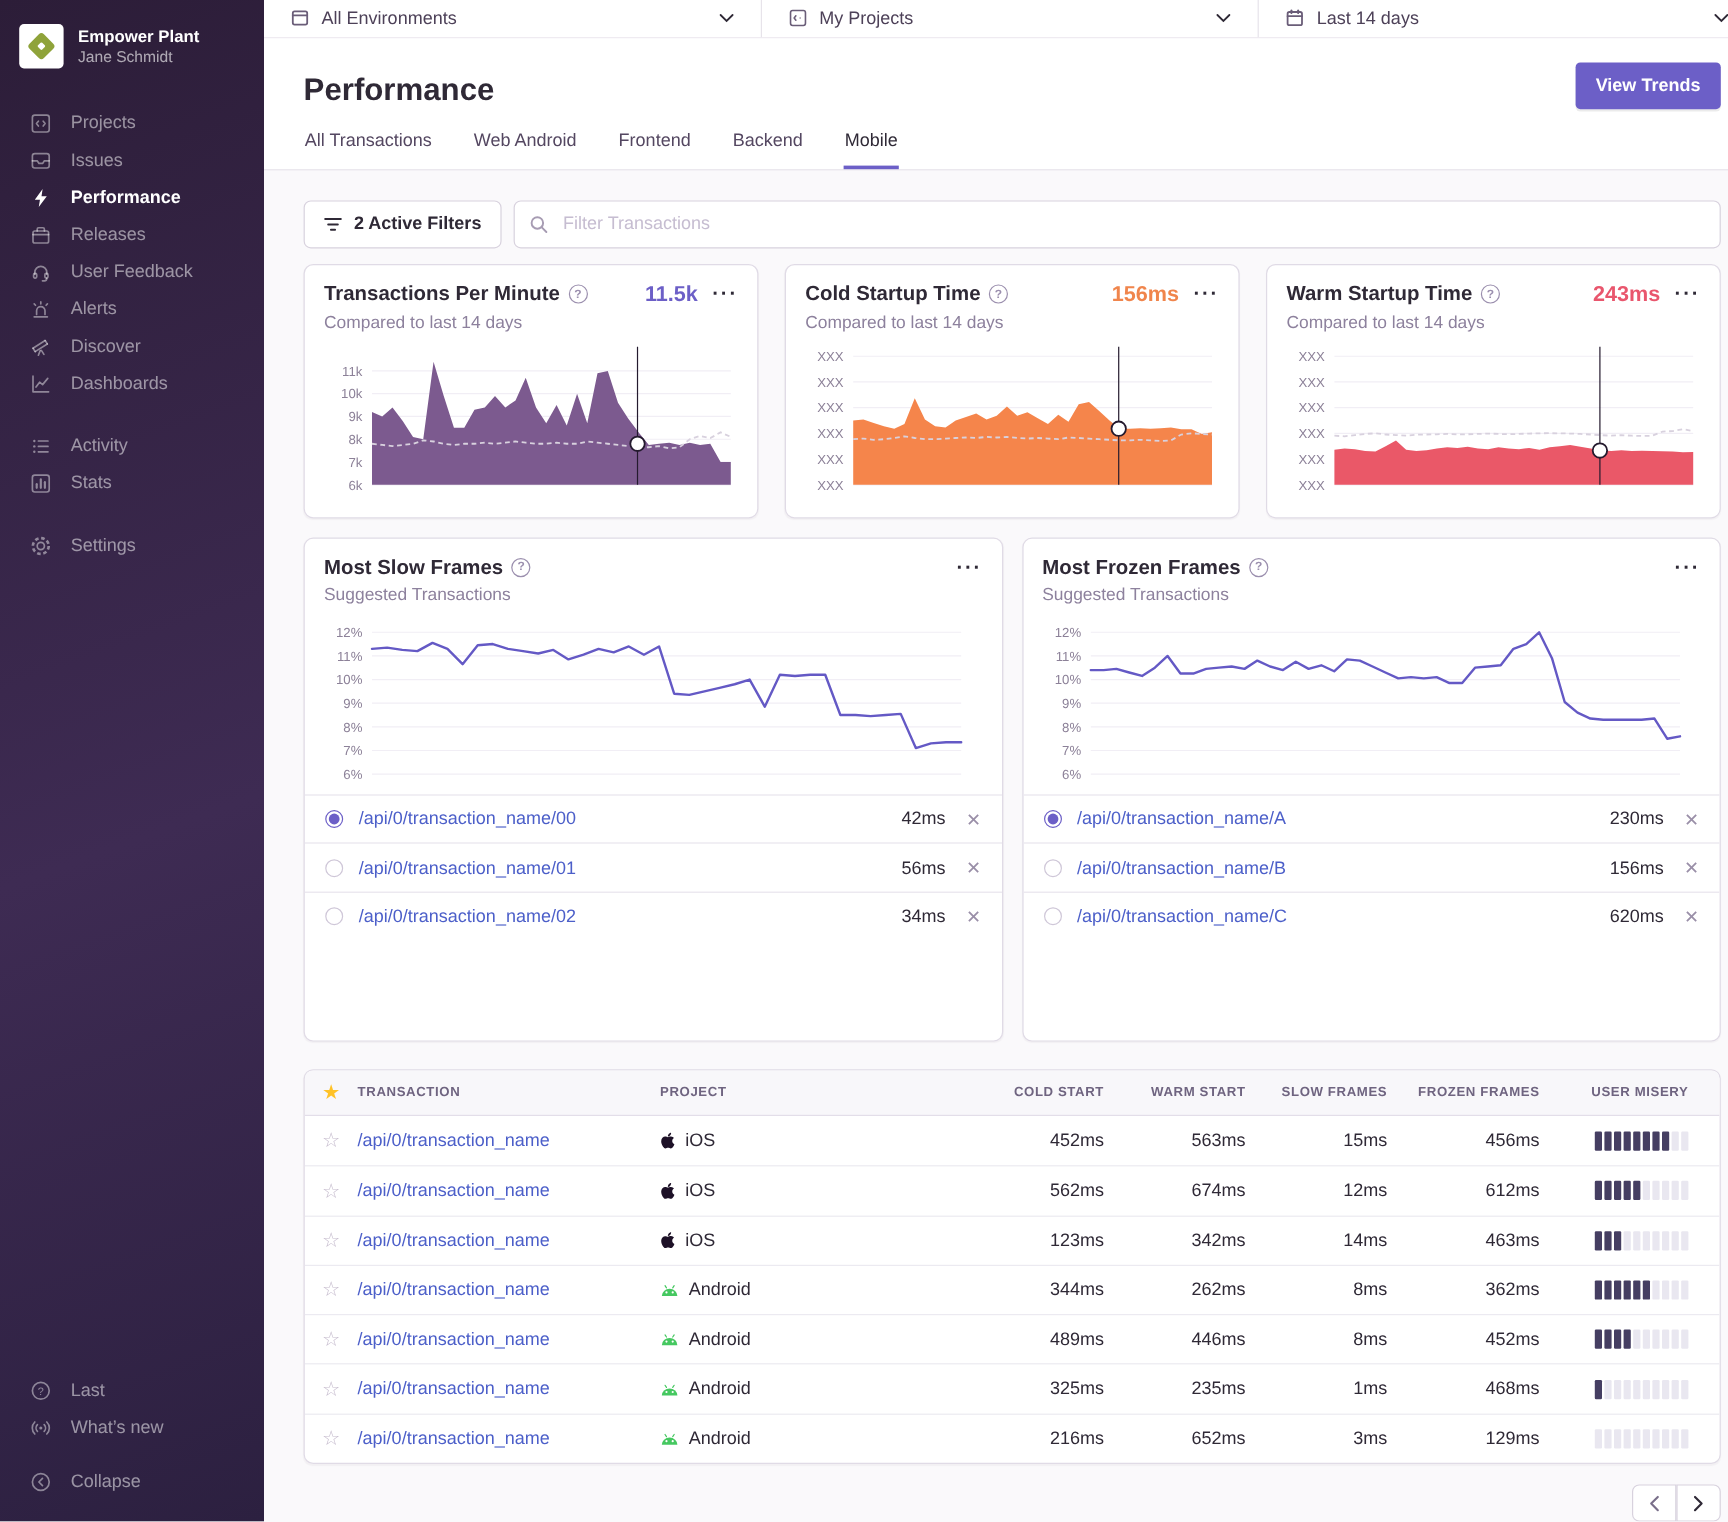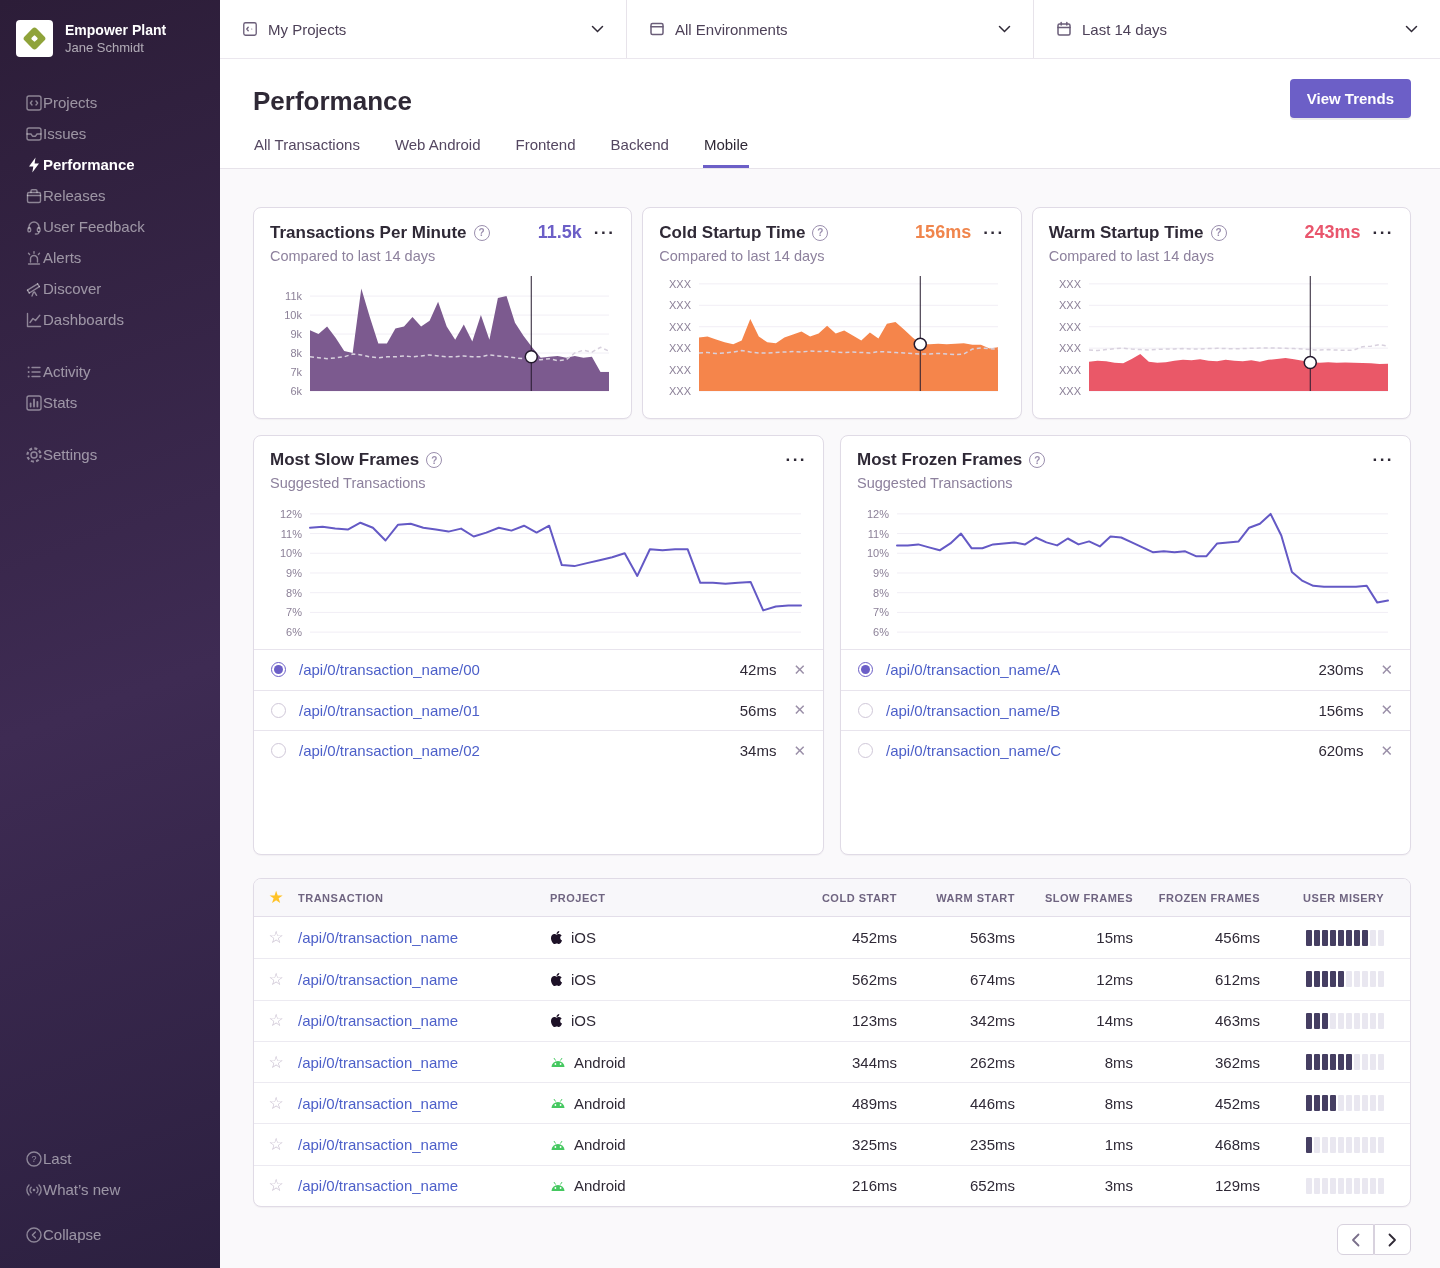--- a/index.html
+++ b/index.html
@@ -9,21 +9,21 @@
   
   .sidebar { width:220px; min-width:220px; height:1268px; background:linear-gradient(160deg,#2c1d38 0%,#3e2b53 55%,#2c2040 100%);
              display:flex; flex-direction:column; padding:20px 0 18px 0; }
   .org { display:flex; gap:12px; padding:0 16px; align-items:center; }
   .logo { width:37px; height:37px; background:#fff; border-radius:4px; display:grid; place-items:center; }
   .logo .diamond { width:17px; height:17px; background:#8fa33a; border-radius:3px; transform:rotate(45deg); display:grid; place-items:center; }
   .logo .diamond i { width:5px; height:5px; background:#fff; border-radius:1px; display:block; }
   .org-name { color:#fff; font-weight:700; font-size:14px; line-height:1.25; }
   .org-user { color:rgba(255,255,255,.62); font-size:13px; }
   .nav { margin-top:30px; }
-  .nav-item { display:flex; align-items:center; padding:6px 16px 6px 25px; color:rgba(255,255,255,.52);
+  .nav-item { display:flex; align-items:center; gap:16px; padding:6px 16px 6px 25px; color:rgba(255,255,255,.52);
               font-size:15px; cursor:pointer; line-height:19px; }
   .nav-item svg { flex:0 0 18px; color:rgba(255,255,255,.45); }
   .nav-item.active { color:#fff; font-weight:600; }
   .nav-item.active svg { color:#fff; }
   .nav-gap { height:21px; }
   .sidebar-bottom { margin-top:auto; }
 
   
   .main { flex:1; display:flex; flex-direction:column; }
   .topbar { height:59px; background:#fff; display:flex; border-bottom:1px solid #ebe7ee; }
@@ -47,21 +47,21 @@
   .content { flex:1; padding:25px 29px 0 33px; }
   .filter-row { display:flex; gap:10px; height:40px; }
   .filter-btn { display:flex; align-items:center; gap:10px; background:#fff; border:1px solid #d8d2de; border-radius:6px;
                 padding:0 16px; font-size:15px; font-weight:700; color:#2f2936; cursor:pointer; font-family:inherit; }
   .search-box { position:relative; flex:1; }
   .search-box input { width:100%; height:40px; border:1px solid #d8d2de; border-radius:6px; background:#fff;
                       padding:0 12px 0 40px; font-size:15px; font-family:inherit; color:#2f2936; }
   .search-box input::placeholder { color:#c6bdd1; }
   .search-box svg { position:absolute; left:13px; top:12px; color:#a79cb3; }
 
-  .cards3 { margin-top:13px; display:grid; grid-template-columns:repeat(3,1fr); gap:10px; }
+  .cards3 { margin-top:13px; display:grid; grid-template-columns:repeat(3,1fr); gap:22px; }
   .card { background:#fff; border:1px solid #e0dbe6; border-radius:8px; box-shadow:0 1px 1px rgba(45,30,60,.04); }
   .mini-card { padding:14px 16px 12px 16px; height:212px; }
   .card-head { display:flex; align-items:center; }
   .card-title { font-size:17px; font-weight:600; color:#2f2936; }
   .help-icon { width:16px; height:16px; border:1.3px solid #9b8fae; color:#9b8fae; border-radius:50%; font-size:10px;
                font-weight:700; display:inline-grid; place-items:center; margin-left:7px; }
   .card-value { margin-left:auto; font-size:18px; font-weight:600; }
   .v-purple { color:#6C5FC7; } .v-orange { color:#F0854C; } .v-red { color:#E9566D; }
   .dots { margin-left:12px; font-size:17px; font-weight:700; color:#2f2936; letter-spacing:1.5px; cursor:pointer; line-height:10px; }
   .card-sub { font-size:14.5px; color:#8d819d; margin-top:5px; }
@@ -244,36 +244,36 @@
         </svg>
       <span>Collapse</span>
     </div>
   </div>
 </aside>
 
 <div class="main">
 
   <div class="topbar">
     <div class="tb-sec">
+      <svg class="ic glyph" width="16" height="16" viewBox="0 0 16 16" fill="none" stroke="currentColor" stroke-width="1.5" stroke-linecap="round">
+          <rect x="2" y="2.5" width="12" height="11" rx="1.5"></rect>
+          <path d="M2 5.8 H14"></path>
+        </svg>
+      <span class="tb-label">All Environments</span>
+      <svg class="ic tb-chev" width="13" height="8" viewBox="0 0 13 8" fill="none" stroke="#2f2936" stroke-width="1.5" stroke-linecap="round">
+          <polyline points="1.5,1.5 6.5,6.5 11.5,1.5"></polyline>
+        </svg>
+    </div>
+    <div class="tb-sec">
       <svg class="ic glyph" width="16" height="16" viewBox="0 0 18 18" fill="none" stroke="currentColor" stroke-width="1.5" stroke-linecap="round" stroke-linejoin="round">
           <rect x="2" y="2" width="14" height="14" rx="2"></rect>
           <polyline points="7,7 5.4,9 7,11"></polyline>
           <circle cx="11" cy="9" r="0.6" fill="currentColor" stroke="none"></circle>
         </svg>
       <span class="tb-label">My Projects</span>
-      <svg class="ic tb-chev" width="13" height="8" viewBox="0 0 13 8" fill="none" stroke="#2f2936" stroke-width="1.5" stroke-linecap="round">
-          <polyline points="1.5,1.5 6.5,6.5 11.5,1.5"></polyline>
-        </svg>
-    </div>
-    <div class="tb-sec">
-      <svg class="ic glyph" width="16" height="16" viewBox="0 0 16 16" fill="none" stroke="currentColor" stroke-width="1.5" stroke-linecap="round">
-          <rect x="2" y="2.5" width="12" height="11" rx="1.5"></rect>
-          <path d="M2 5.8 H14"></path>
-        </svg>
-      <span class="tb-label">All Environments</span>
       <svg class="ic tb-chev" width="13" height="8" viewBox="0 0 13 8" fill="none" stroke="#2f2936" stroke-width="1.5" stroke-linecap="round">
           <polyline points="1.5,1.5 6.5,6.5 11.5,1.5"></polyline>
         </svg>
     </div>
     <div class="tb-sec">
       <svg class="ic glyph" width="16" height="16" viewBox="0 0 16 16" fill="none" stroke="currentColor" stroke-width="1.5" stroke-linecap="round">
           <rect x="2" y="3" width="12" height="11" rx="1.5"></rect>
           <path d="M2 6.5 H14"></path>
           <path d="M5.2 1.6 V4"></path>
           <path d="M10.8 1.6 V4"></path>
@@ -292,20 +292,37 @@
       <span class="tab">All Transactions</span>
       <span class="tab">Web Android</span>
       <span class="tab">Frontend</span>
       <span class="tab">Backend</span>
       <span class="tab active">Mobile</span>
     </div>
   </div>
 
   <div class="content">
 
+    <div class="filter-row">
+      <button class="filter-btn">
+        <svg class="ic" width="15" height="12" viewBox="0 0 15 12" fill="none" stroke="#2f2936" stroke-width="1.7" stroke-linecap="round">
+            <path d="M1 1.5 H14"></path>
+            <path d="M3.5 6 H11.5"></path>
+            <path d="M5.8 10.5 H9.2"></path>
+          </svg>
+        <span>2 Active Filters</span>
+      </button>
+      <div class="search-box">
+        <svg class="ic" width="16" height="16" viewBox="0 0 16 16" fill="none" stroke="currentColor" stroke-width="1.6" stroke-linecap="round">
+            <circle cx="6.8" cy="6.8" r="4.8"></circle>
+            <path d="M10.5 10.5 L14.3 14.3"></path>
+          </svg>
+        <input type="text" placeholder="Filter Transactions" style="">
+      </div>
+    </div>
 
     <div class="cards3">
       <div class="card mini-card">
         <div class="card-head">
           <span class="card-title">Transactions Per Minute</span>
           <span class="help-icon">?</span>
           <span class="card-value v-purple">11.5k</span>
           <span class="dots">···</span>
         </div>
         <div class="card-sub">Compared to last 14 days</div>

